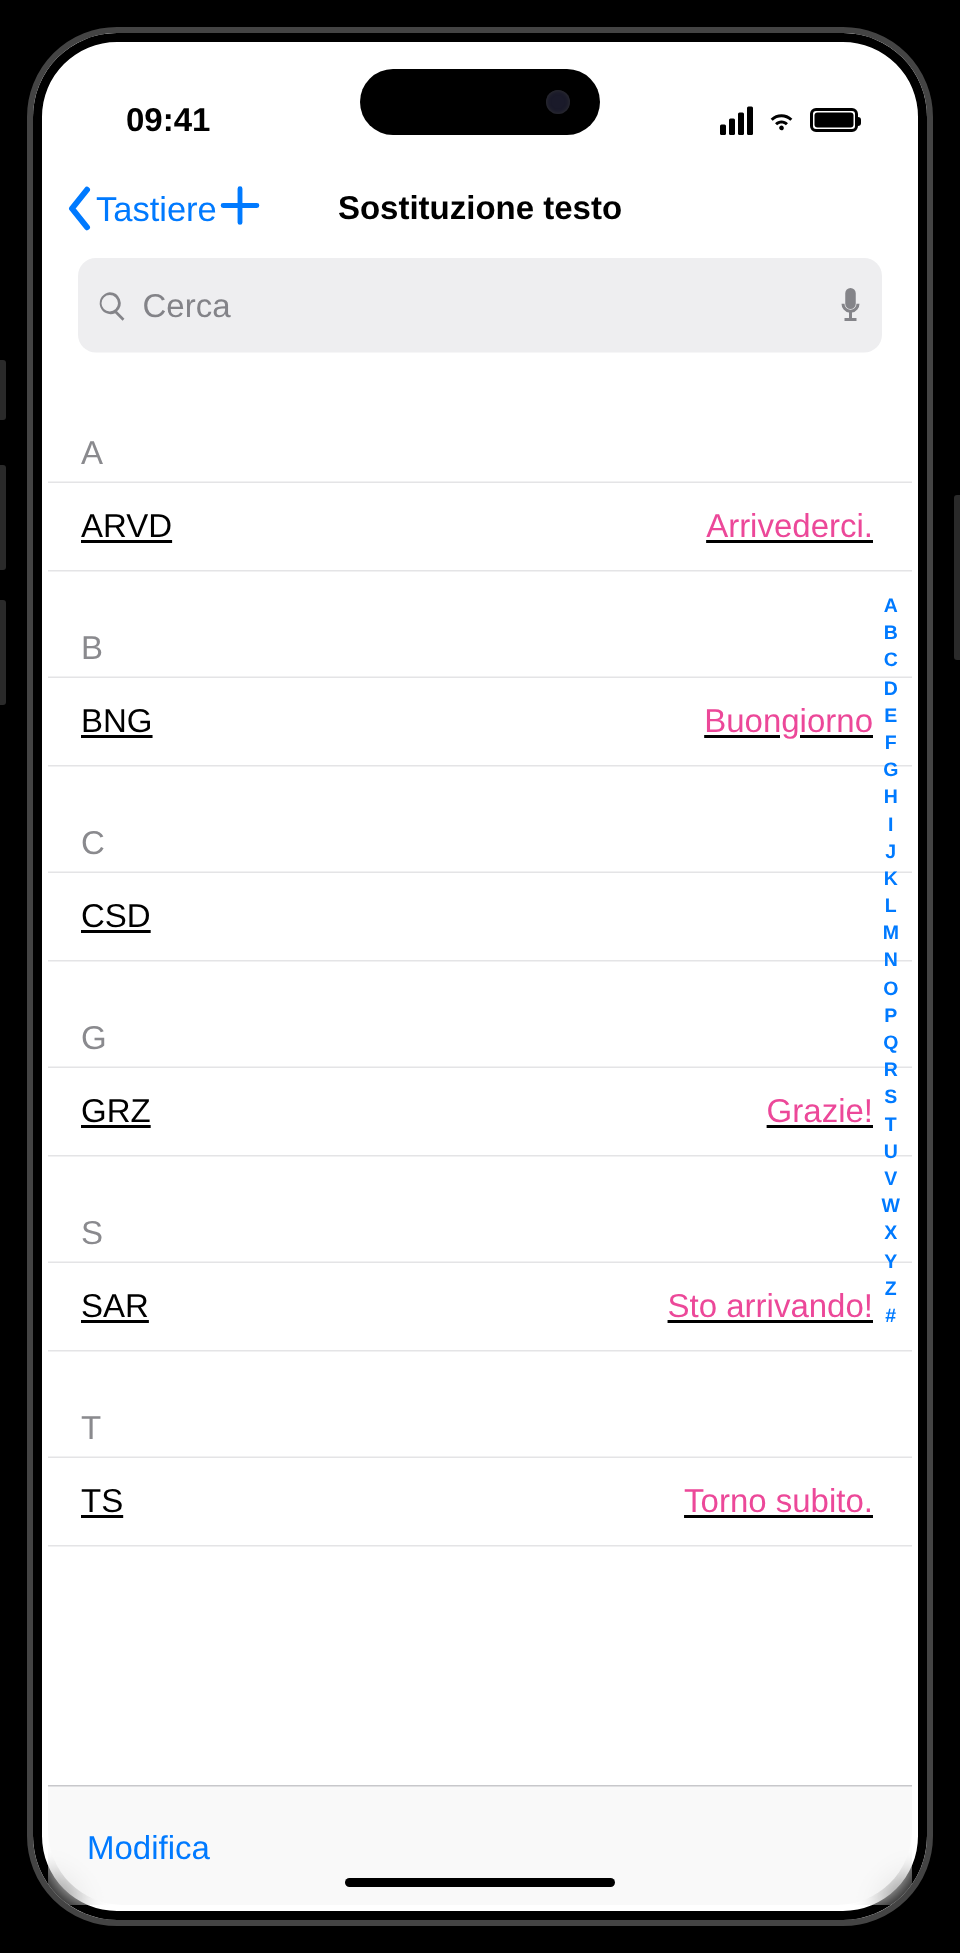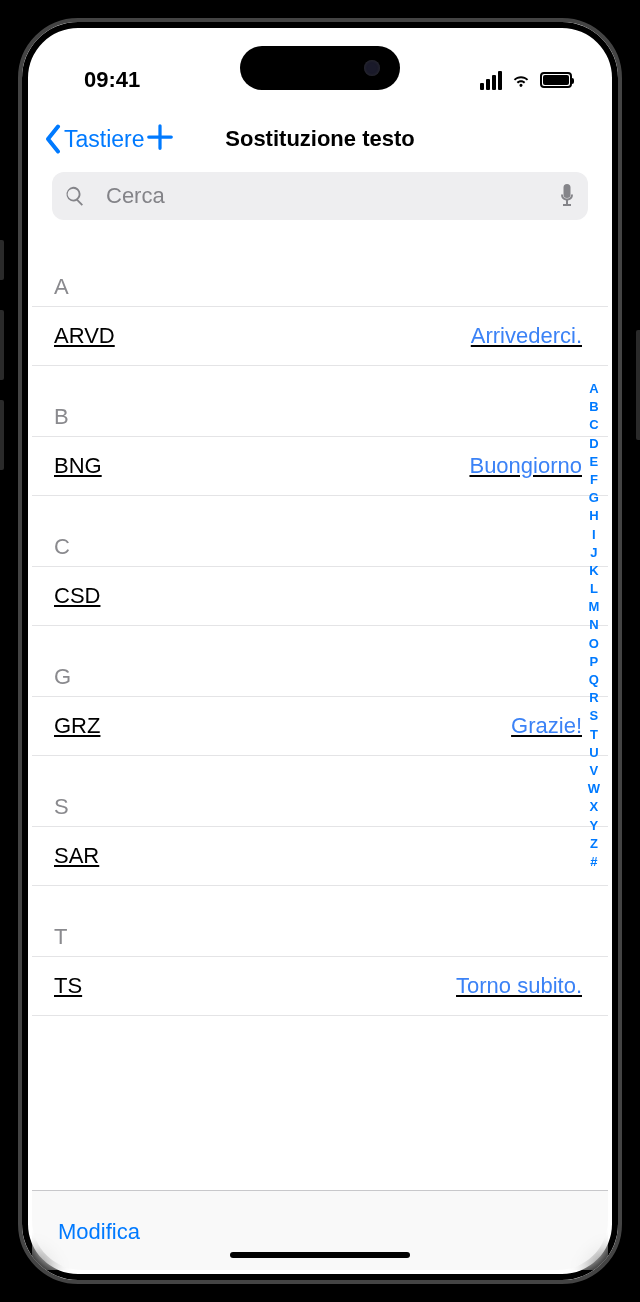--- a/index.html
+++ b/index.html
@@ -46,22 +46,22 @@
   }
   .back { display:flex; align-items:center; color:#007aff; font-size:23px; }
   .back svg { width: 22px; height: 30px; }
   .title { font-size: 22px; font-weight: 600; color:#000; position:absolute;
     left:0; right:0; text-align:center; pointer-events:none; }
   .add { color:#007aff; }
   .add svg { width: 30px; height: 30px; stroke:#007aff; }
 
   .search-wrap { padding: 4px 20px 10px; }
   .search {
-    background:#eeeef0; border-radius: 12px; height: 48px; display:flex;
-    align-items:center; padding: 0 12px; gap: 20px;
+    background:#eeeef0; border-radius: 12px; height: 63px; display:flex;
+    align-items:center; padding: 0 12px; gap: 9px;
   }
   .search svg.mag { width:22px; height:22px; fill:#848489; }
   .search input {
     flex:1; border:none; background:transparent; font-size:22px; color:#000;
     outline:none;
   }
   .search input::placeholder { color:#838388; }
   .search svg.mic { width:18px; height:24px; fill:#848489; }
 
   .content { flex:1; overflow:hidden; position:relative; padding-top: 34px; }
@@ -69,21 +69,21 @@
     font-size: 22px; color:#8a8a8e; padding: 10px 22px 6px; font-weight:400;
     border-bottom: 1px solid #e4e4e6;
   }
   .row {
     display:flex; justify-content:space-between; align-items:center;
     padding: 16px 26px 16px 22px; font-size: 22px; border-bottom:1px solid #e4e4e6;
     margin-left: 0;
     text-decoration: underline;
   }
   .row .sc { color:#000; }
-  .row .ph { color:#3b82f6; text-align:right; }
+  .row .ph { color:#ec4899; text-align:right; }
   .group { margin-bottom: 28px; }
 
   .index {
     position:absolute; right: 4px; top: 150px; display:flex; flex-direction:column;
     align-items:center; color:#007aff; font-size:13px; font-weight:600; line-height:1.4;
     z-index: 5;
   }
   .index span { padding: 0 4px; }
 
   .toolbar {
@@ -189,20 +189,21 @@
               <div class="section-head">G</div>
               <div class="row">
                 <span class="sc">GRZ</span>
                 <span class="ph">Grazie!</span>
               </div>
             </div>
             <div class="group">
               <div class="section-head">S</div>
               <div class="row">
                 <span class="sc">SAR</span>
+                <span class="ph">Sto arrivando!</span>
               </div>
             </div>
             <div class="group">
               <div class="section-head">T</div>
               <div class="row">
                 <span class="sc">TS</span>
                 <span class="ph">Torno subito.</span>
               </div>
             </div>
           </div>

